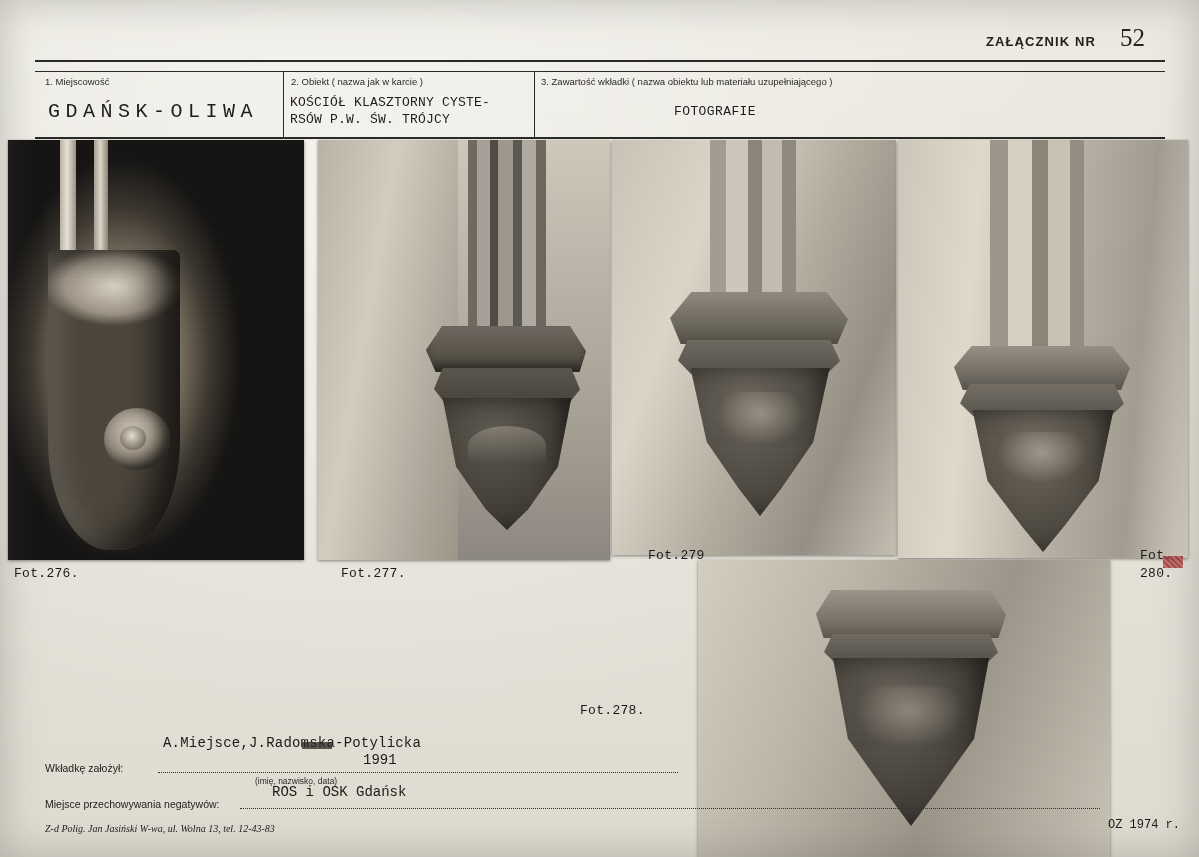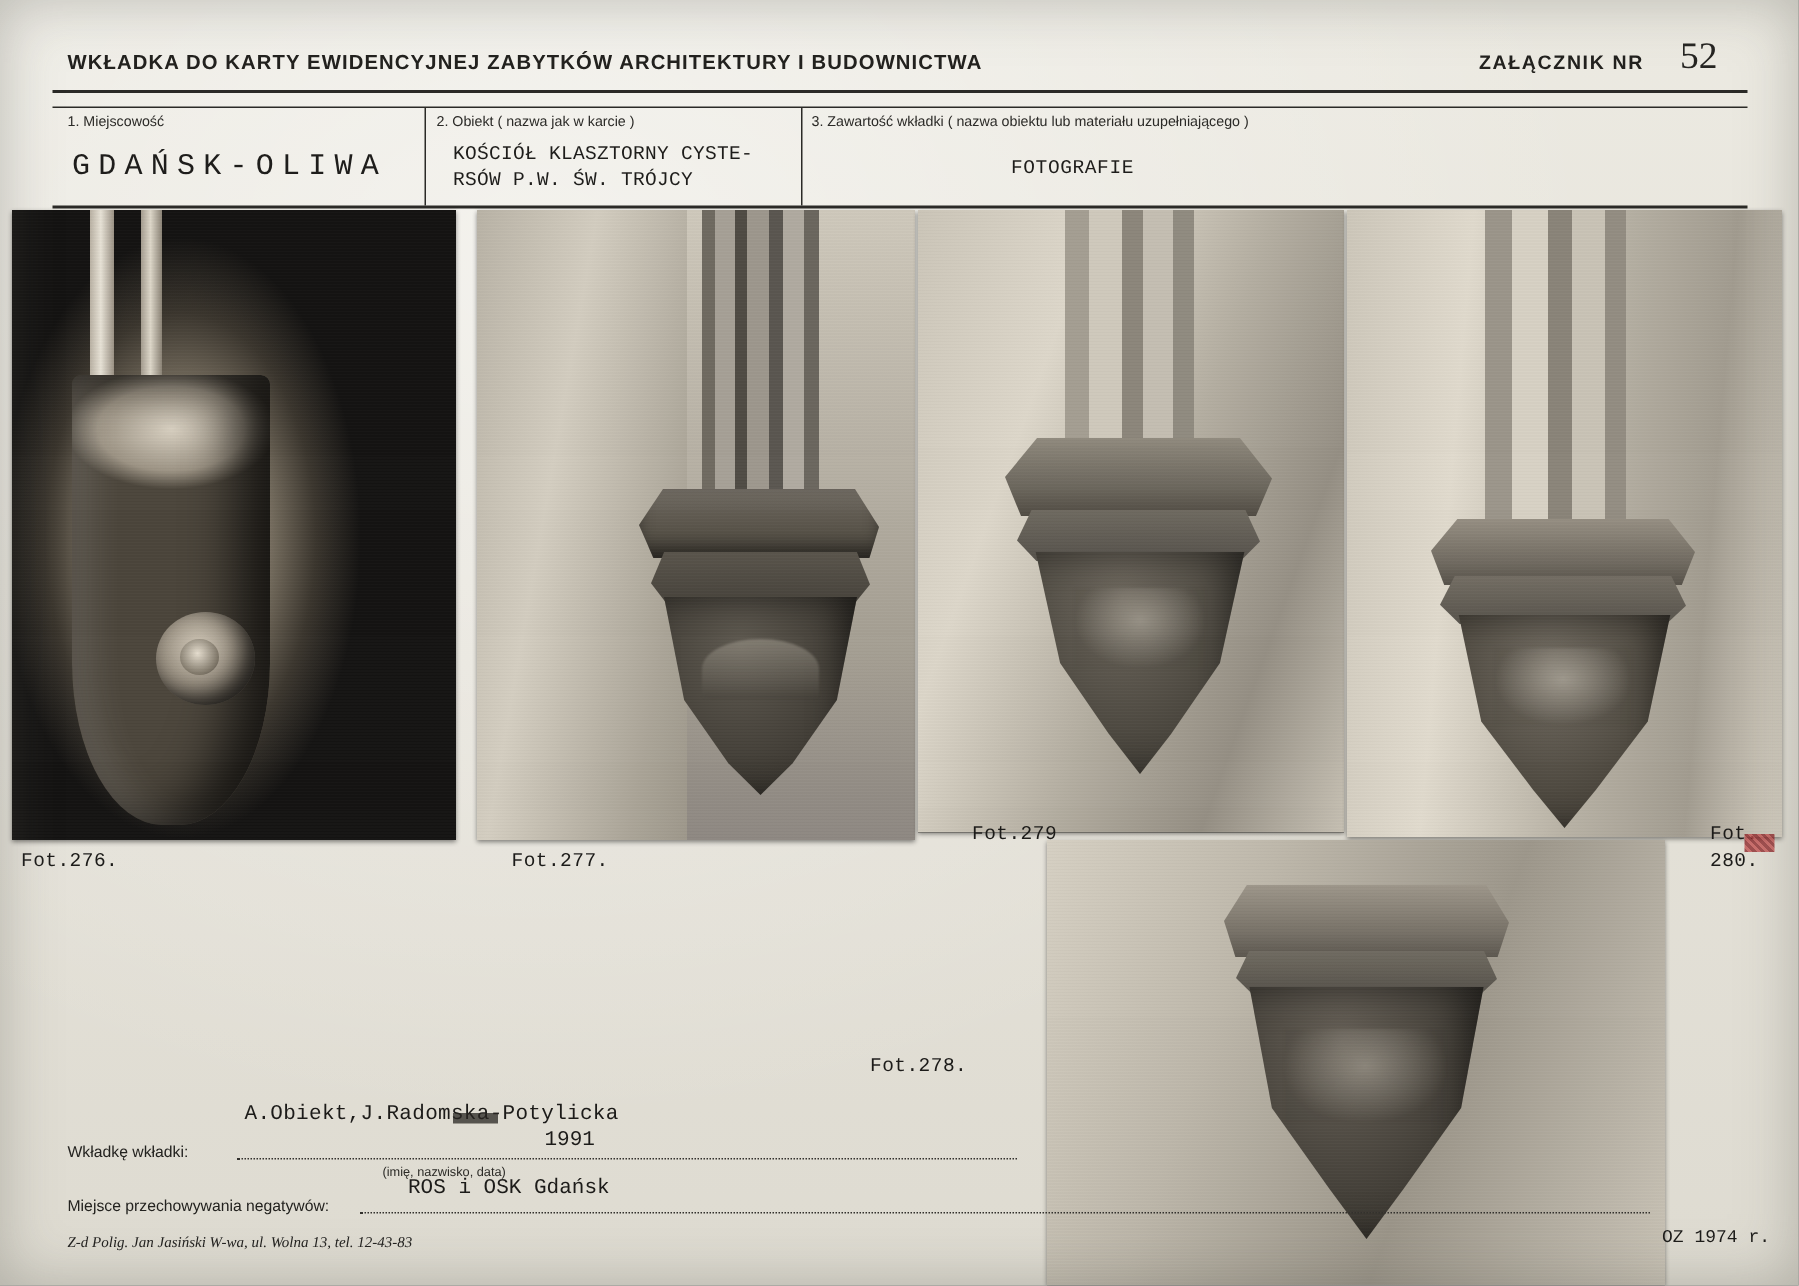--- a/index.html
+++ b/index.html
@@ -85,21 +85,21 @@
     font-family: "Liberation Mono", monospace;
     color: #1e1d1b;
     white-space: pre;
   }
   .town {
     left: 48px; top: 100px;
     font-size: 20px;
     letter-spacing: 5.5px;
   }
   .object {
-    left: 302px; top: 94px;
+    left: 290px; top: 94px;
     font-size: 13px;
     line-height: 17px;
     letter-spacing: 0.2px;
   }
   .content-type {
     left: 674px; top: 104px;
     font-size: 13px;
     letter-spacing: 0.4px;
   }
 
@@ -367,21 +367,20 @@
     background: rgba(40,38,34,0.75);
   }
 </style>
 </head>
 <body>
 
 <div class="page">
 
   <div class="paper-tint"></div>
 
-  <div class="hdr-title">WKŁADKA DO KARTY EWIDENCYJNEJ ZABYTKÓW ARCHITEKTURY I BUDOWNICTWA</div>
   <div class="hdr-annex">ZAŁĄCZNIK NR</div>
   <div class="hdr-annex-num">52</div>
 
   <div class="rule rule-top"></div>
   <div class="rule rule-mid"></div>
   <div class="rule rule-bot"></div>
   <div class="vline vline-1"></div>
   <div class="vline vline-2"></div>
 
   <div class="cell-label cell-label-1">1. Miejscowość</div>
@@ -444,23 +443,23 @@
   </div>
 
   <div class="caption cap276">Fot.276.</div>
   <div class="caption cap277">Fot.277.</div>
   <div class="caption cap279">Fot.279</div>
   <div class="caption cap280">Fot.</div>
   <div class="caption cap280b">280.</div>
   <div class="stamp-smudge"></div>
   <div class="caption cap278">Fot.278.</div>
 
-  <div class="foot-line foot-label-1">Wkładkę wkładki:</div>
+  <div class="foot-line foot-label-1">Wkładkę założył:</div>
   <div class="dots-1"></div>
-  <div class="foot-typed author">A.Obiekt,J.Radomska-Potylicka</div>
+  <div class="foot-typed author">A.Miejsce,J.Radomska-Potylicka</div>
   <div class="strike"></div>
   <div class="foot-typed year">1991</div>
   <div class="sub-note">(imię, nazwisko, data)</div>
 
   <div class="foot-line foot-label-2">Miejsce przechowywania negatywów:</div>
   <div class="dots-2"></div>
   <div class="foot-typed negatives">ROS i OSK Gdańsk</div>
 
   <div class="right-date">OZ 1974 r.</div>
   <div class="printer">Z-d Polig. Jan Jasiński W-wa, ul. Wolna 13, tel. 12-43-83</div>

